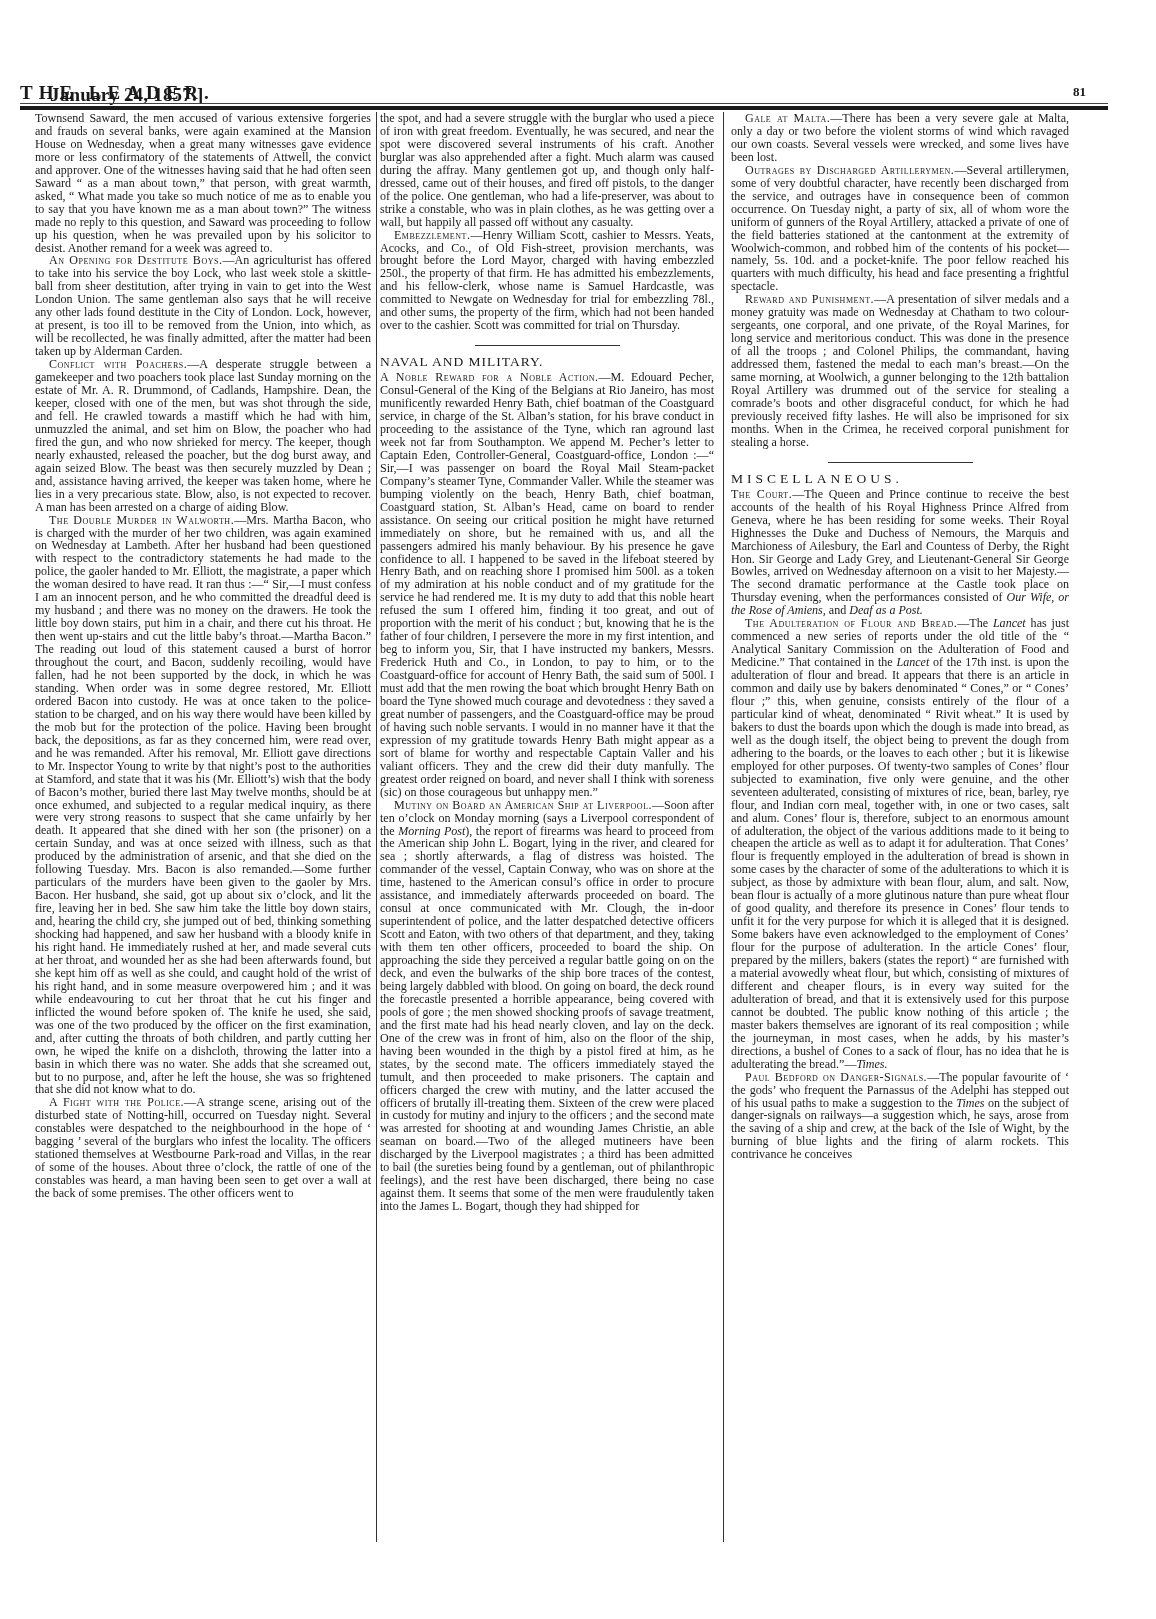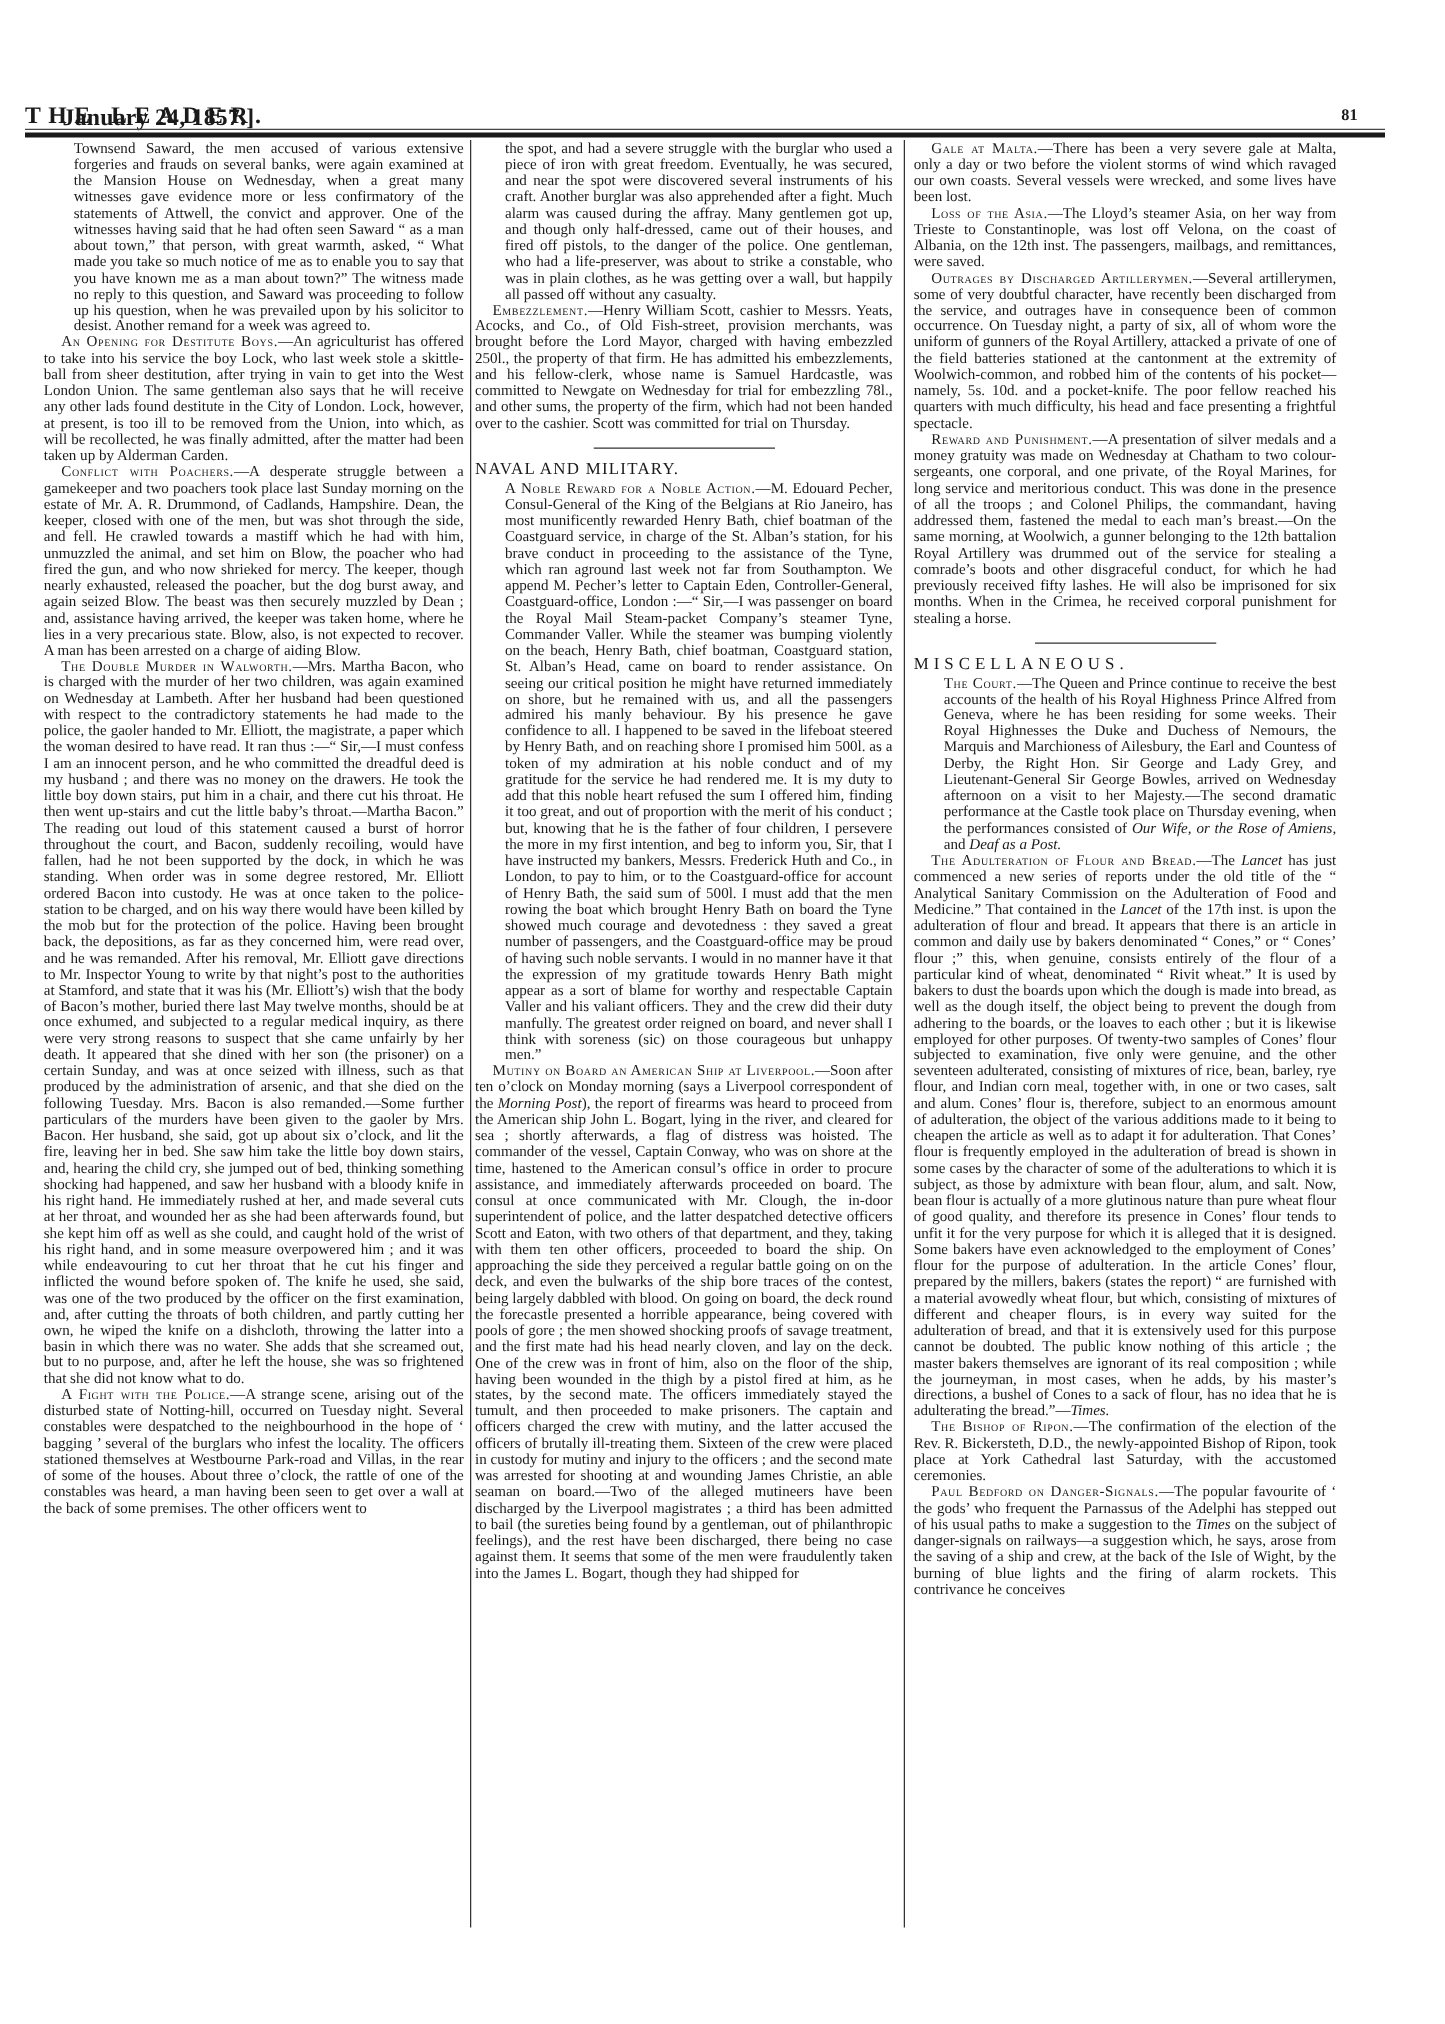--- a/index.html
+++ b/index.html
@@ -11,21 +11,21 @@
   .rule-thick { position: absolute; left: 20px; top: 106px; width: 1088px; height: 4px; background: #1a1a1a; }
   .rule-thin { position: absolute; left: 20px; top: 103px; width: 1088px; height: 1px; background: #444; }
   .col { position: absolute; top: 112px; font-size: 12.05px; line-height: 12.95px; text-align: justify; hyphens: manual; }
   .col1 { left: 35px; width: 336px; }
   .col2 { left: 380px; width: 334px; }
   .col3 { left: 731px; width: 338px; }
   .vrule { position: absolute; width: 1px; background: #333; }
   .vr1 { left: 376px; top: 112px; height: 1430px; }
   .vr2 { left: 723px; top: 112px; height: 1430px; }
   p { margin: 0; text-indent: 14px; }
-  p.noindent { text-indent: 0; margin-left: 24px; }
+  p.noindent { text-indent: 0; }
   .head { font-variant: small-caps; letter-spacing: 0.5px; }
   .section-title { font-size: 13.5px; letter-spacing: 1px; margin: 10px 0 2px 0; text-indent: 0; }
   .section-title.wide { letter-spacing: 4px; }
   .short-rule { width: 145px; height: 1px; background: #333; margin: 13px auto 0 auto; }
   i { font-style: italic; }
 </style>
 </head>
 <body>
 
 <div class="masthead">
@@ -51,22 +51,20 @@
   <p class="noindent"><span>the spot, and had a severe struggle with the burglar who used a piece of iron with great freedom. Eventually, he was secured, and near the spot were discovered several instruments of his craft. Another burglar was also apprehended after a fight. Much alarm was caused during the affray. Many gentlemen got up, and though only half-dressed, came out of their houses, and fired off pistols, to the danger of the police. One gentleman, who had a life-preserver, was about to strike a constable, who was in plain clothes, as he was getting over a wall, but happily all passed off without any casualty.</span></p>
   <p><span class="head">Embezzlement.</span><span>—Henry William Scott, cashier to Messrs. Yeats, Acocks, and Co., of Old Fish-street, provision merchants, was brought before the Lord Mayor, charged with having embezzled 250l., the property of that firm. He has admitted his embezzlements, and his fellow-clerk, whose name is Samuel Hardcastle, was committed to Newgate on Wednesday for trial for embezzling 78l., and other sums, the property of the firm, which had not been handed over to the cashier. Scott was committed for trial on Thursday.</span></p>
   <div class="short-rule"></div>
   <p class="section-title">NAVAL AND MILITARY.</p>
   <p class="noindent"><span class="head">A Noble Reward for a Noble Action.</span><span>—M. Edouard Pecher, Consul-General of the King of the Belgians at Rio Janeiro, has most munificently rewarded Henry Bath, chief boatman of the Coastguard service, in charge of the St. Alban’s station, for his brave conduct in proceeding to the assistance of the Tyne, which ran aground last week not far from Southampton. We append M. Pecher’s letter to Captain Eden, Controller-General, Coastguard-office, London :—“ Sir,—I was passenger on board the Royal Mail Steam-packet Company’s steamer Tyne, Commander Valler. While the steamer was bumping violently on the beach, Henry Bath, chief boatman, Coastguard station, St. Alban’s Head, came on board to render assistance. On seeing our critical position he might have returned immediately on shore, but he remained with us, and all the passengers admired his manly behaviour. By his presence he gave confidence to all. I happened to be saved in the lifeboat steered by Henry Bath, and on reaching shore I promised him 500l. as a token of my admiration at his noble conduct and of my gratitude for the service he had rendered me. It is my duty to add that this noble heart refused the sum I offered him, finding it too great, and out of proportion with the merit of his conduct ; but, knowing that he is the father of four children, I persevere the more in my first intention, and beg to inform you, Sir, that I have instructed my bankers, Messrs. Frederick Huth and Co., in London, to pay to him, or to the Coastguard-office for account of Henry Bath, the said sum of 500l. I must add that the men rowing the boat which brought Henry Bath on board the Tyne showed much courage and devotedness : they saved a great number of passengers, and the Coastguard-office may be proud of having such noble servants. I would in no manner have it that the expression of my gratitude towards Henry Bath might appear as a sort of blame for worthy and respectable Captain Valler and his valiant officers. They and the crew did their duty manfully. The greatest order reigned on board, and never shall I think with soreness (sic) on those courageous but unhappy men.”</span></p>
   <p><span class="head">Mutiny on Board an American Ship at Liverpool.</span><span>—Soon after ten o’clock on Monday morning (says a Liverpool correspondent of the </span><i>Morning Post</i><span>), the report of firearms was heard to proceed from the American ship John L. Bogart, lying in the river, and cleared for sea ; shortly afterwards, a flag of distress was hoisted. The commander of the vessel, Captain Conway, who was on shore at the time, hastened to the American consul’s office in order to procure assistance, and immediately afterwards proceeded on board. The consul at once communicated with Mr. Clough, the in-door superintendent of police, and the latter despatched detective officers Scott and Eaton, with two others of that department, and they, taking with them ten other officers, proceeded to board the ship. On approaching the side they perceived a regular battle going on on the deck, and even the bulwarks of the ship bore traces of the contest, being largely dabbled with blood. On going on board, the deck round the forecastle presented a horrible appearance, being covered with pools of gore ; the men showed shocking proofs of savage treatment, and the first mate had his head nearly cloven, and lay on the deck. One of the crew was in front of him, also on the floor of the ship, having been wounded in the thigh by a pistol fired at him, as he states, by the second mate. The officers immediately stayed the tumult, and then proceeded to make prisoners. The captain and officers charged the crew with mutiny, and the latter accused the officers of brutally ill-treating them. Sixteen of the crew were placed in custody for mutiny and injury to the officers ; and the second mate was arrested for shooting at and wounding James Christie, an able seaman on board.—Two of the alleged mutineers have been discharged by the Liverpool magistrates ; a third has been admitted to bail (the sureties being found by a gentleman, out of philanthropic feelings), and the rest have been discharged, there being no case against them. It seems that some of the men were fraudulently taken into the James L. Bogart, though they had shipped for</span></p>
 </div>
 
 <div class="col col3">
   <p><span class="head">Gale at Malta.</span><span>—There has been a very severe gale at Malta, only a day or two before the violent storms of wind which ravaged our own coasts. Several vessels were wrecked, and some lives have been lost.</span></p>
-  <p><span class="head">Loss of the Asia.</span><span>—The Lloyd’s steamer Asia, on her way from Trieste to Constantinople, was lost off Velona, on the coast of Albania, on the 12th inst. The passengers, mailbags, and remittances, were saved.</span></p>
   <p><span class="head">Outrages by Discharged Artillerymen.</span><span>—Several artillerymen, some of very doubtful character, have recently been discharged from the service, and outrages have in consequence been of common occurrence. On Tuesday night, a party of six, all of whom wore the uniform of gunners of the Royal Artillery, attacked a private of one of the field batteries stationed at the cantonment at the extremity of Woolwich-common, and robbed him of the contents of his pocket—namely, 5s. 10d. and a pocket-knife. The poor fellow reached his quarters with much difficulty, his head and face presenting a frightful spectacle.</span></p>
   <p><span class="head">Reward and Punishment.</span><span>—A presentation of silver medals and a money gratuity was made on Wednesday at Chatham to two colour-sergeants, one corporal, and one private, of the Royal Marines, for long service and meritorious conduct. This was done in the presence of all the troops ; and Colonel Philips, the commandant, having addressed them, fastened the medal to each man’s breast.—On the same morning, at Woolwich, a gunner belonging to the 12th battalion Royal Artillery was drummed out of the service for stealing a comrade’s boots and other disgraceful conduct, for which he had previously received fifty lashes. He will also be imprisoned for six months. When in the Crimea, he received corporal punishment for stealing a horse.</span></p>
   <div class="short-rule"></div>
   <p class="section-title wide">MISCELLANEOUS.</p>
   <p class="noindent"><span class="head">The Court.</span><span>—The Queen and Prince continue to receive the best accounts of the health of his Royal Highness Prince Alfred from Geneva, where he has been residing for some weeks. Their Royal Highnesses the Duke and Duchess of Nemours, the Marquis and Marchioness of Ailesbury, the Earl and Countess of Derby, the Right Hon. Sir George and Lady Grey, and Lieutenant-General Sir George Bowles, arrived on Wednesday afternoon on a visit to her Majesty.—The second dramatic performance at the Castle took place on Thursday evening, when the performances consisted of </span><i>Our Wife, or the Rose of Amiens,</i><span> and </span><i>Deaf as a Post.</i></p>
   <p><span class="head">The Adulteration of Flour and Bread.</span><span>—The </span><i>Lancet</i><span> has just commenced a new series of reports under the old title of the “ Analytical Sanitary Commission on the Adulteration of Food and Medicine.” That contained in the </span><i>Lancet</i><span> of the 17th inst. is upon the adulteration of flour and bread. It appears that there is an article in common and daily use by bakers denominated “ Cones,” or “ Cones’ flour ;” this, when genuine, consists entirely of the flour of a particular kind of wheat, denominated “ Rivit wheat.” It is used by bakers to dust the boards upon which the dough is made into bread, as well as the dough itself, the object being to prevent the dough from adhering to the boards, or the loaves to each other ; but it is likewise employed for other purposes. Of twenty-two samples of Cones’ flour subjected to examination, five only were genuine, and the other seventeen adulterated, consisting of mixtures of rice, bean, barley, rye flour, and Indian corn meal, together with, in one or two cases, salt and alum. Cones’ flour is, therefore, subject to an enormous amount of adulteration, the object of the various additions made to it being to cheapen the article as well as to adapt it for adulteration. That Cones’ flour is frequently employed in the adulteration of bread is shown in some cases by the character of some of the adulterations to which it is subject, as those by admixture with bean flour, alum, and salt. Now, bean flour is actually of a more glutinous nature than pure wheat flour of good quality, and therefore its presence in Cones’ flour tends to unfit it for the very purpose for which it is alleged that it is designed. Some bakers have even acknowledged to the employment of Cones’ flour for the purpose of adulteration. In the article Cones’ flour, prepared by the millers, bakers (states the report) “ are furnished with a material avowedly wheat flour, but which, consisting of mixtures of different and cheaper flours, is in every way suited for the adulteration of bread, and that it is extensively used for this purpose cannot be doubted. The public know nothing of this article ; the master bakers themselves are ignorant of its real composition ; while the journeyman, in most cases, when he adds, by his master’s directions, a bushel of Cones to a sack of flour, has no idea that he is adulterating the bread.”—</span><i>Times.</i></p>
-  <p><span class="head">The Bishop of Ripon.</span><span>—The confirmation of the election of the Rev. R. Bickersteth, D.D., the newly-appointed Bishop of Ripon, took place at York Cathedral last Saturday, with the accustomed ceremonies.</span></p>
   <p><span class="head">Paul Bedford on Danger-Signals.</span><span>—The popular favourite of ‘ the gods’ who frequent the Parnassus of the Adelphi has stepped out of his usual paths to make a suggestion to the </span><i>Times</i><span> on the subject of danger-signals on railways—a suggestion which, he says, arose from the saving of a ship and crew, at the back of the Isle of Wight, by the burning of blue lights and the firing of alarm rockets. This contrivance he conceives</span></p>
 </div>
 
 </body></html>

